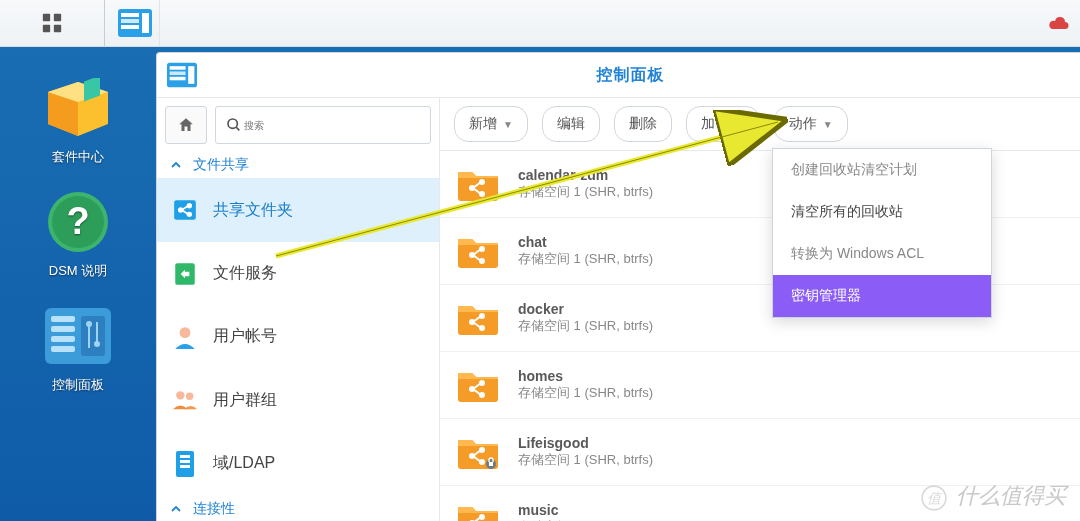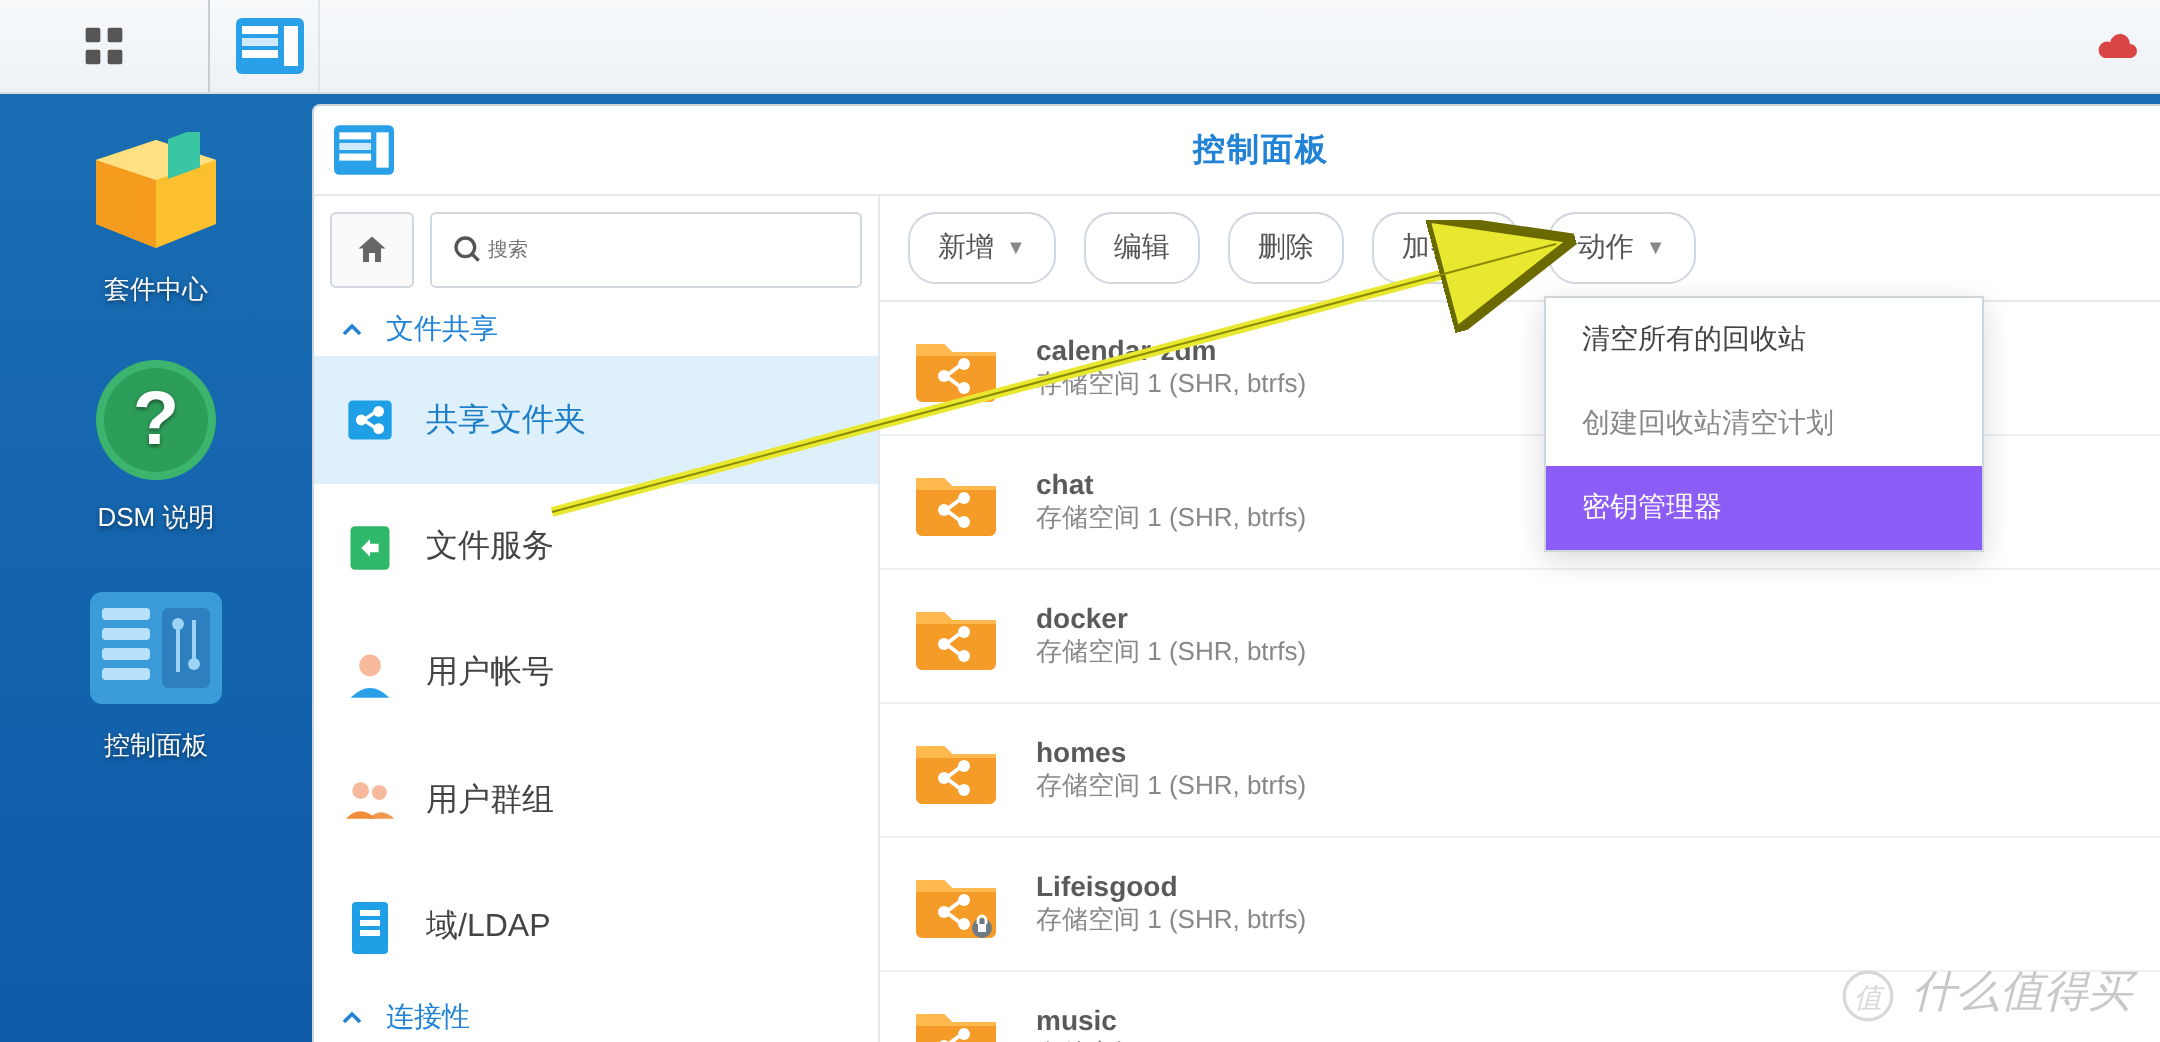--- a/index.html
+++ b/index.html
@@ -4,21 +4,21 @@
 <style>
   html,body{margin:0;padding:0;width:1080px;height:521px;overflow:hidden;font-family:"Microsoft YaHei","Segoe UI",Arial,sans-serif;font-size:14px;color:#333;}
   body{background:linear-gradient(180deg,#1a6fb3 0%, #0f5ba8 100%);position:relative;}
   
   .taskbar{position:absolute;top:0;left:0;right:0;height:46px;background:linear-gradient(180deg,#f7f9fb 0%,#eef2f5 100%);border-bottom:1px solid #d8dee3;display:flex;align-items:center;}
   .tb-btn{height:46px;width:60px;display:flex;align-items:center;justify-content:center;border-right:1px solid #e0e5e9;}
   .tb-btn.dashboard{width:104px;border-right:1px solid #c7cdd3;}
   .tb-fs{width:48px;margin-left:6px;}
   .dash-ic{fill:#555;}
   
-  .desk{position:absolute;left:0;top:62px;width:156px;display:flex;flex-direction:column;align-items:center;gap:22px;color:#fff;}
+  .desk{position:absolute;left:0;top:74px;width:156px;display:flex;flex-direction:column;align-items:center;gap:22px;color:#fff;}
   .desk-item{display:flex;flex-direction:column;align-items:center;gap:6px;font-size:13px;text-shadow:0 1px 2px rgba(0,0,0,.5);}
   .desk-ic{width:68px;height:68px;display:flex;align-items:center;justify-content:center;}
   
   .win{position:absolute;left:156px;top:52px;right:0;height:469px;background:#fff;border:1px solid #cfd6db;border-right:none;border-bottom:none;border-top-left-radius:4px;display:flex;flex-direction:column;}
   .win-hdr{height:44px;display:flex;align-items:center;padding:0 16px 0 10px;border-bottom:1px solid #e6e9ec;}
   .win-title{flex:1;text-align:center;font-weight:bold;color:#2183d6;font-size:16px;letter-spacing:1px;}
   .win-body{flex:1;display:flex;min-height:0;}
   
   .side{width:282px;border-right:1px solid #e6e9ec;display:flex;flex-direction:column;}
   .side-top{display:flex;align-items:center;gap:8px;padding:8px;}
@@ -320,25 +320,28 @@
               <path d="M17 22 L25 16 M17 22 L25 28" stroke="#fff" stroke-width="2"></path>
             </svg>
           <div>
               <div class="f-name">music</div>
               <div class="f-sub">存储空间 1 (SHR, btrfs)</div>
             </div>
         </div>
       </div>
 
       <div class="menu">
+        <div class="m-it">
+            <span>创建回收站清空计划</span>
+          </div>
         <div class="m-it enabled">
             <span>清空所有的回收站</span>
           </div>
         <div class="m-it">
-            <span>创建回收站清空计划</span>
+            <span>转换为 Windows ACL</span>
           </div>
         <div class="m-it enabled hover">
             <span>密钥管理器</span>
           </div>
       </div>
     </div>
   </div>
 </div>
 
 <svg class="arrow" style="left:270px;top:110px" width="530" height="160" viewBox="0 0 530 160">

